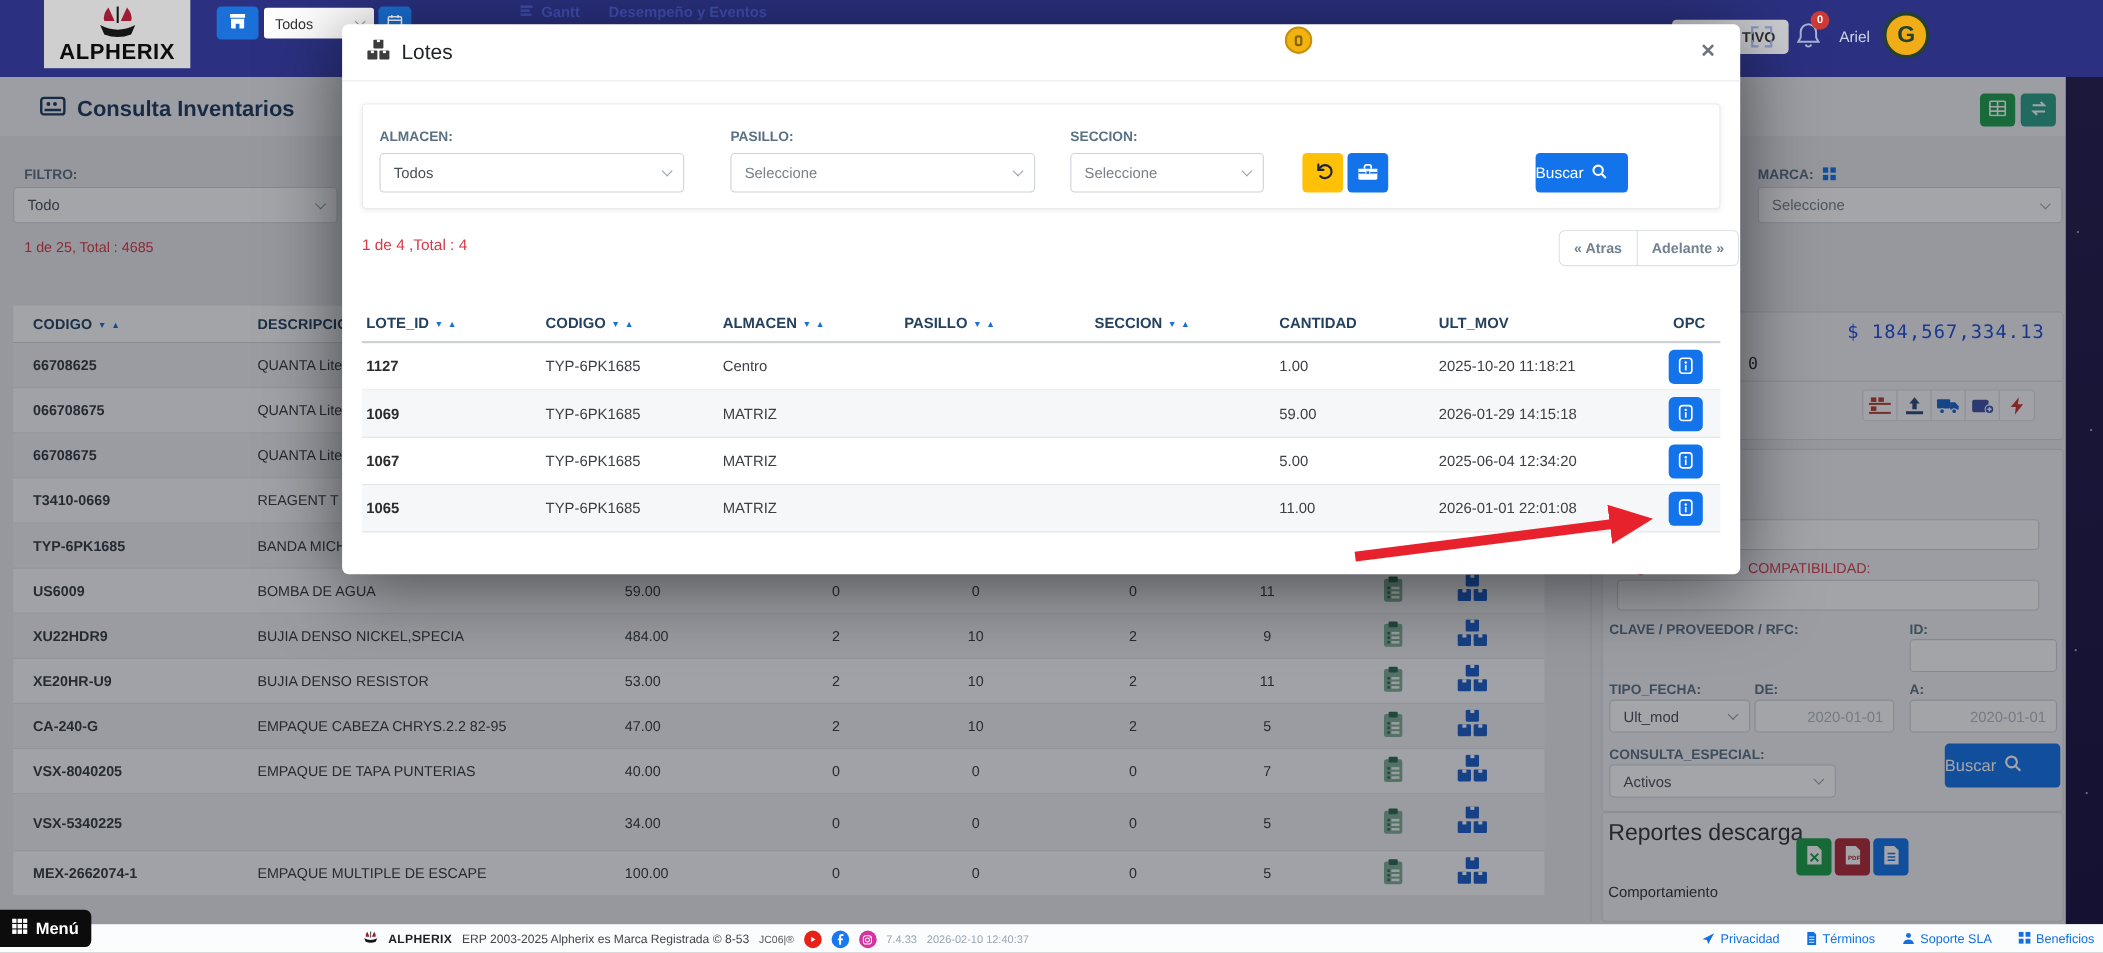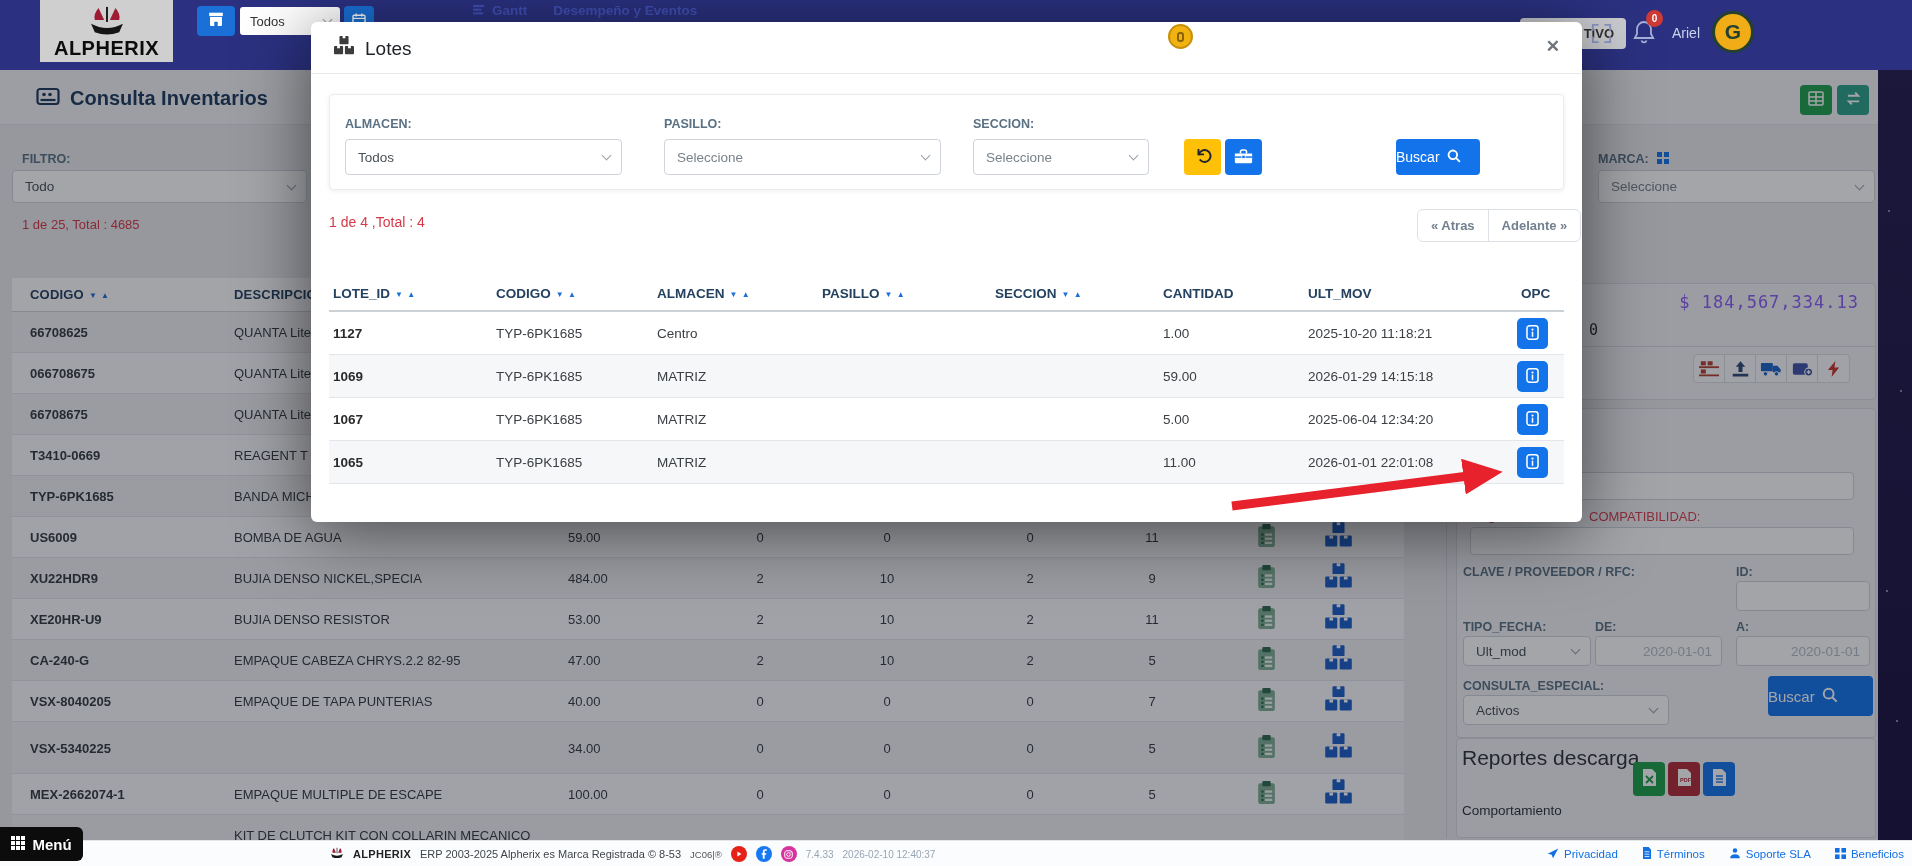--- a/index.html
+++ b/index.html
@@ -52,21 +52,21 @@
   .cell { position:absolute; top:50%; transform:translateY(-50%); font-size:13px; color:#343a40; }
   .cell.code { left:18px; font-weight:bold; }
   .cell.desc { left:222px; width:322px; line-height:15px; }
   .cell.ex { left:556px; }
   .cell.num { width:44px; text-align:center; }
   .rowbtn { position:absolute; top:50%; transform:translateY(-50%); background:none; border:none; cursor:pointer; }
 
   
   .sidebar-divider { position:absolute; left:1446px; top:138px; width:1px; height:700px; background:#d3d7db; }
   .panelbox { position:absolute; background:#f2f3f5; border:1px solid #d6dade; border-radius:4px; }
-  .price { position:absolute; right:16px; top:8px; font-family:"DejaVu Sans Mono",monospace; font-size:17px; letter-spacing:1px; color:#8b5cf6; }
+  .price { position:absolute; right:16px; top:8px; font-family:"DejaVu Sans Mono",monospace; font-size:17px; letter-spacing:1px; color:#1d4ed8; }
   .qty { position:absolute; left:132px; top:37px; font-family:"DejaVu Sans Mono",monospace; font-size:15px; color:#2b2f33; }
   .pxdiv { position:absolute; left:0; top:62px; width:100%; height:1px; background:#d6dade; }
   .irow { position:absolute; left:236px; top:70px; display:flex; border:1px solid #d8dbde; border-radius:4px; background:#fbfbfc; }
   .icell { width:31px; height:27px; display:flex; align-items:center; justify-content:center; border-right:1px solid #d8dbde; cursor:pointer; }
   .icell:last-child { border-right:none; }
   .btn-primary { background:#1273eb; color:#fff; border:none; border-radius:4px; display:flex; align-items:center; justify-content:flex-start; gap:7px; cursor:pointer; font-family:inherit; }
   .rep-title { font-size:21px; color:#2f3337; }
   .repbtn { position:absolute; width:32px; height:34px; border:none; border-radius:4px; display:flex; align-items:center; justify-content:center; cursor:pointer; }
   .reddot { position:absolute; left:1487px; top:514px; width:9px; height:9px; border-radius:50%; background:#d63946; }
   .redlbl { position:absolute; left:1589px; top:509px; font-size:13px; color:#d6404d; }
@@ -460,24 +460,20 @@
       <button class="rowbtn" style="left:1312px"><svg width="29" height="27" viewBox="0 0 24 22" fill="#1b5ec9">
             <rect x="7" y="0" width="10" height="9" rx="1"></rect>
             <rect x="10.5" y="0" width="3" height="2.5" fill="#fff"></rect>
             <rect x="1" y="11" width="10" height="9" rx="1"></rect>
             <rect x="4.5" y="11" width="3" height="2.5" fill="#fff"></rect>
             <rect x="13" y="11" width="10" height="9" rx="1"></rect>
             <rect x="16.5" y="11" width="3" height="2.5" fill="#fff"></rect>
           </svg></button>
     </div>
 
-    <div class="bgrow">
-      <span class="cell code">5900</span>
-        <span class="cell desc">KIT DE CLUTCH KIT CON COLLARIN MECANICO</span>
-    </div>
   </div>
 
   <div class="sidebar-divider"></div>
 
   <div class="panelbox" style="left:1456px;top:283px;width:420px;height:117px">
     <span class="price">$ 184,567,334.13</span>
     <span class="qty">0</span>
     <span class="pxdiv"></span>
     <div class="irow">
       <span class="icell">

